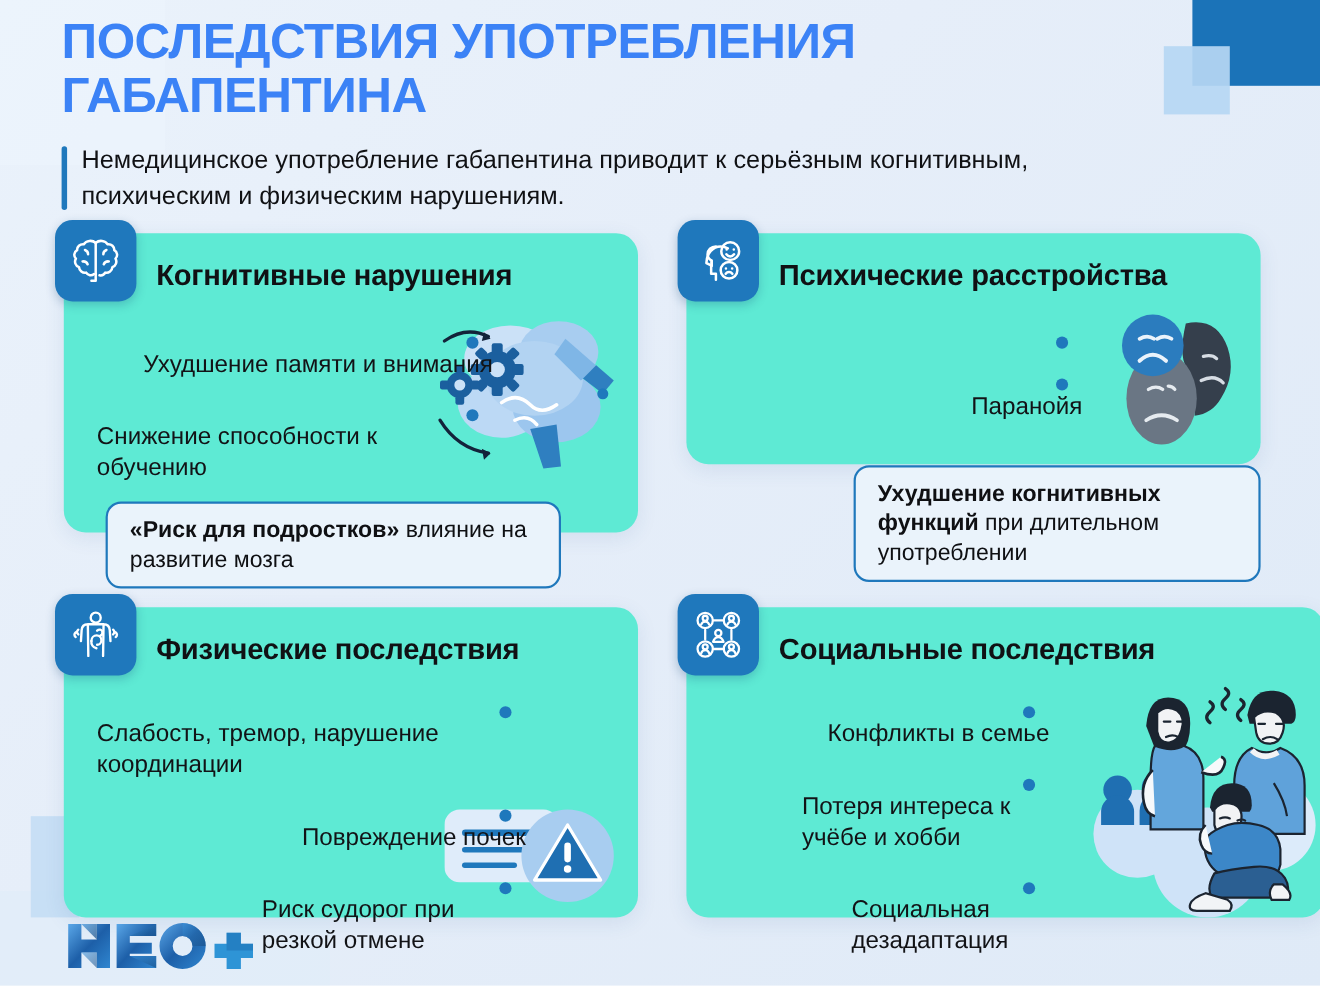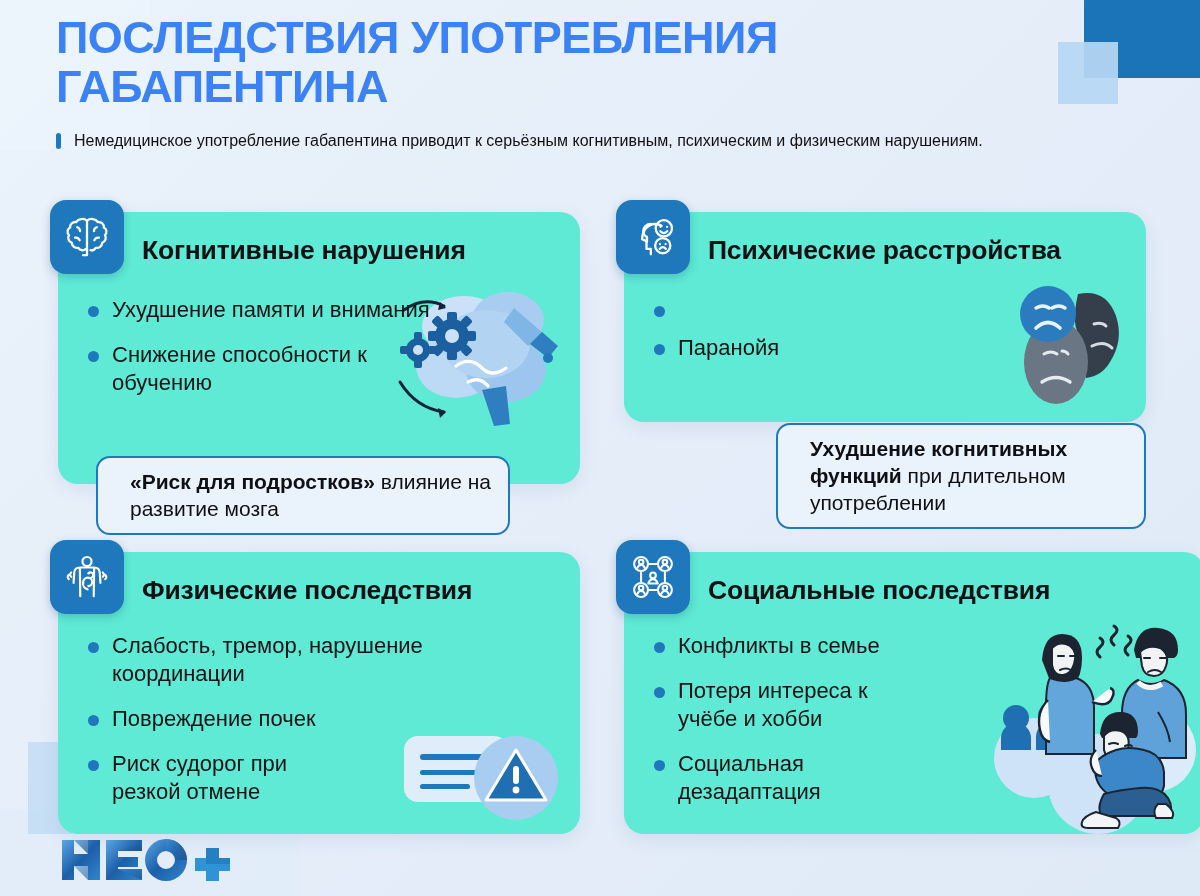--- a/index.html
+++ b/index.html
@@ -27,21 +27,21 @@
     letter-spacing: -0.5px; color: #3b82f6; text-transform: uppercase;
   }
   #subtitle-wrap {
     margin-top: 19px; padding-left: 18px; position: relative;
     max-width: 930px;
   }
   #subtitle-bar {
     position: absolute; left: 0; top: 3px; bottom: 3px; width: 5px;
     background: #1f78bc; border-radius: 3px;
   }
-  #subtitle { font-size: 16px; line-height: 1.38; color: #101114; }
+  #subtitle { font-size: 23px; line-height: 1.38; color: #101114; }
 
   
   .card {
     position: absolute; background: #5eead4; border-radius: 20px;
     box-shadow: 0 5px 18px rgba(40,90,150,.10);
     overflow: visible;
   }
   #card-cognitive { left: 58px;  top: 212px; width: 522px; height: 272px; }
   #card-mental    { left: 624px; top: 212px; width: 522px; height: 210px; }
   #card-physical  { left: 58px;  top: 552px; width: 522px; height: 282px; }
@@ -54,31 +54,31 @@
     box-shadow: 0 3px 9px rgba(20,70,120,.25);
   }
   .card-badge svg { width: 52px; height: 52px; }
   .card-title {
     position: absolute; left: 84px; top: 12px; height: 52px;
     display: flex; align-items: center;
     font-size: 26.5px; font-weight: 700; color: #101114; letter-spacing: -0.2px;
   }
 
   .bullets { position: absolute; left: 30px; top: 84px; width: 360px; }
-  .bullet { display: flex; align-items: flex-start; margin-bottom: 17px; }
+  .bullet { display: flex; align-items: flex-end; margin-bottom: 17px; flex-direction: column; }
   .bullet-dot {
     flex: 0 0 auto; width: 11px; height: 11px; border-radius: 50%;
     background: #1f78bc; margin-top: 10px; margin-right: 13px;
   }
   .bullet-text { font-size: 22px; line-height: 1.27; color: #121316; }
 
   
   .callout {
     position: absolute; background: #eaf3fb; border: 2px solid #1f78bc;
-    border-radius: 14px; padding: 10px 16px 11px 32px;
+    border-radius: 14px; padding: 10px 16px 11px 20px;
   }
   .callout-text { font-size: 21px; line-height: 1.29; color: #0f1013; }
   .callout-text b { font-weight: 700; }
   #callout-teens { left: 96px; top: 456px; width: 414px; }
   #callout-long  { left: 776px; top: 423px; width: 370px; }
 
   
   .illus { position: absolute; pointer-events: none; }
   #illus-brain  { right: 4px;  top: 62px;  width: 186px; height: 170px; }
   #illus-masks  { right: 4px;  top: 60px;  width: 160px; height: 140px; }

